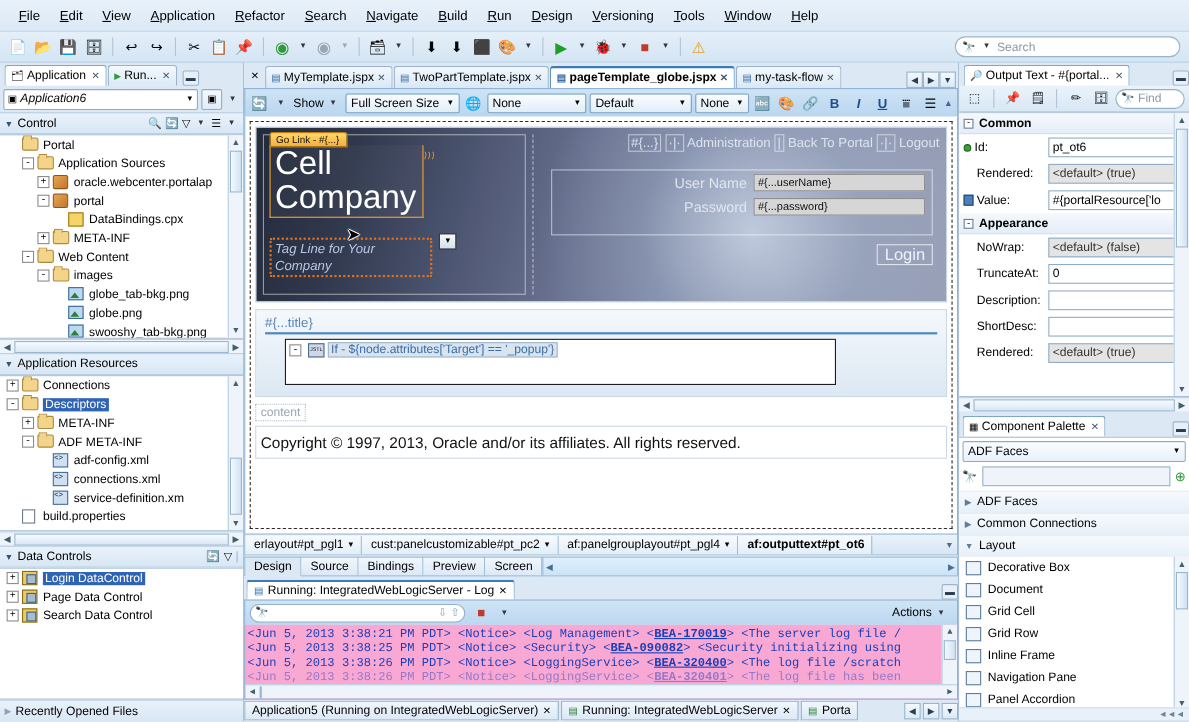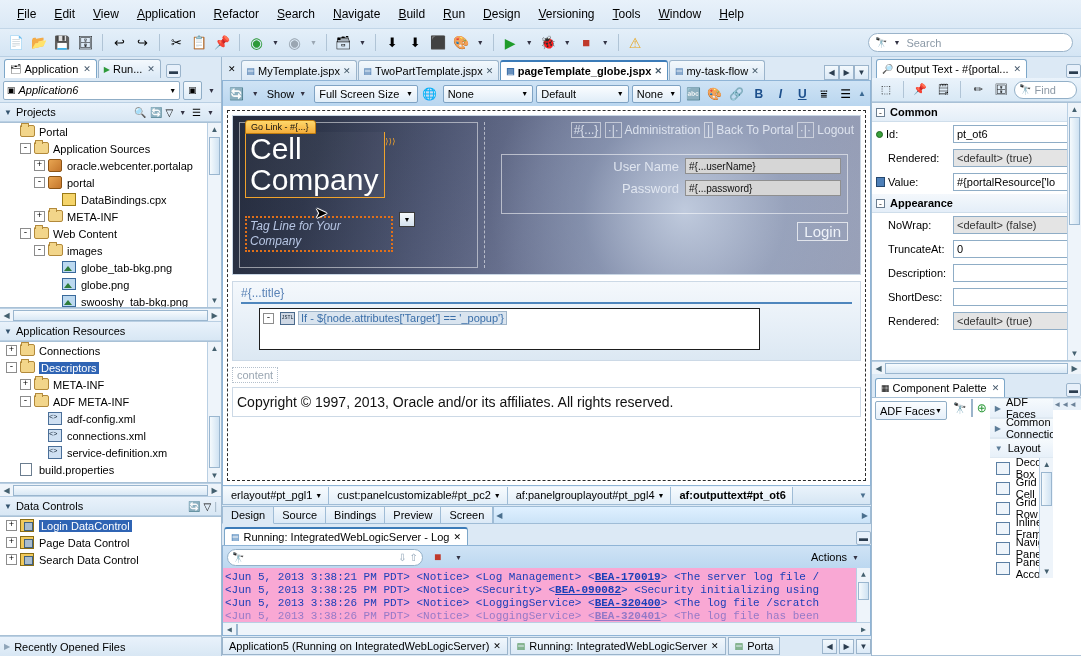--- a/index.html
+++ b/index.html
@@ -395,21 +395,21 @@
   .pival {
     flex:1; height:18px; border:1px solid #8fadc6; background:#fff;
     font-size:11px; display:flex;align-items:center;padding:0 3px;
     white-space:nowrap; overflow:hidden;
   }
   .pival.dim { background:#e4e4e4; color:#333; }
   .greendot { width:7px;height:7px;border-radius:50%;background:#3aa13a;border:1px solid #1e661e;}
   .bluetag { width:9px;height:10px;background:#4d7fb8;border:1px solid #24476e; }
 
   .cphdr { display:flex;align-items:flex-end;height:20px;padding-left:3px;}
-  .cpbody { flex:1; display:flex; background:#fff;
+  .cpbody { flex:1; display:flex; flex-direction:column; background:#fff;
             border:1px solid #a9c1d6;border-left:none;border-right:none; min-height:0; overflow:hidden;}
   .cpcombo {
     margin:3px; height:19px; background:linear-gradient(to bottom,#fbfdff,#e6f0fa);
     border:1px solid #8fadc6;border-radius:2px;display:flex;align-items:center;padding:0 4px;font-size:11px;
   }
   .cpsearch {
     margin:0 3px 3px 3px;height:20px;display:flex;align-items:center;gap:4px;
   }
   .cpsearch .fld { flex:1;height:18px;background:#eef4fa;border:1px solid #9bb4cb;}
   .cpgroup {
@@ -525,21 +525,21 @@
           <span style="font-style:normal;font-size:9px;">▣</span>
           <span>Application6</span>
           <span class="arrow">▼</span>
         </div>
         <div class="sqbtn" style="font-size:9px;">▣</div>
         <span class="caret">▼</span>
       </div>
 
       <div class="secthdr">
         <span class="tw">▼</span>
-        <span>Projects</span>
+        <span>Control</span>
         <span class="tools">
           <span style="font-size:10px;">🔍</span>
           <span style="font-size:10px;">🔄</span>
           <span style="font-size:10px;">▽</span>
           <span class="caret">▼</span>
           <span style="font-size:10px;">☰</span>
           <span class="caret">▼</span>
         </span>
       </div>
 
@@ -1154,20 +1154,24 @@
               <span style="font-size:8px;color:#5d7d98;">▼</span>
               <span>Layout</span>
             </div>
             <div style="position: relative;">
               <div class="cpitem">
                 <span class="cpico"></span>
                 <span>Decorative Box</span>
               </div>
               <div class="cpitem">
                 <span class="cpico"></span>
+                <span>Document</span>
+              </div>
+              <div class="cpitem">
+                <span class="cpico"></span>
                 <span>Grid Cell</span>
               </div>
               <div class="cpitem">
                 <span class="cpico"></span>
                 <span>Grid Row</span>
               </div>
               <div class="cpitem">
                 <span class="cpico"></span>
                 <span>Inline Frame</span>
               </div>

